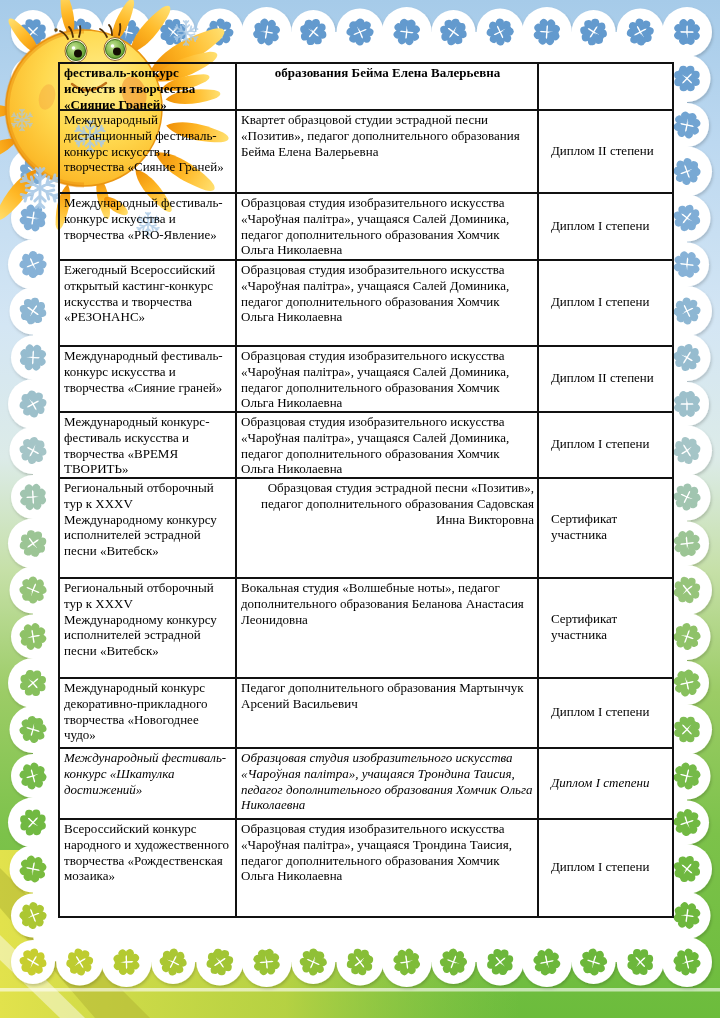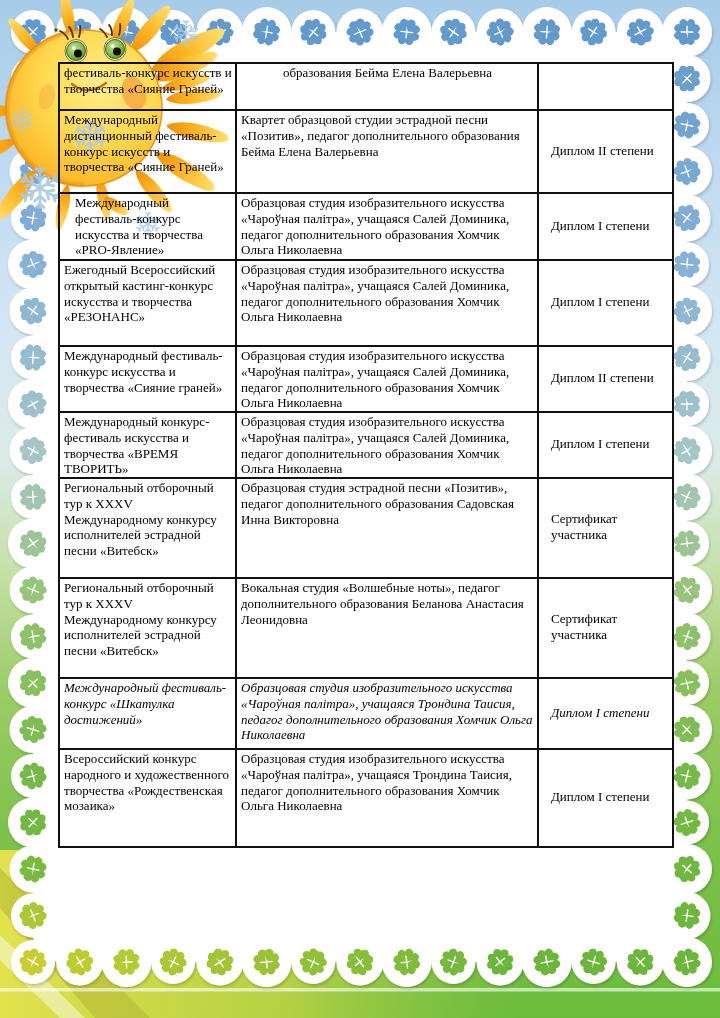--- a/index.html
+++ b/index.html
@@ -294,21 +294,21 @@
     </g>
 </svg>
 
 <table class="awards">
   <colgroup>
     <col style="width:177px">
       <col style="width:302px">
       <col style="width:135px">
   </colgroup>
   <tbody>
-      <tr style="height: 32px;">
+      <tr style="height: 32px; font-weight: bold;">
     <td class="c1">
           <div class="cell" style="height: 44px;">фестиваль-конкурс искусств и творчества «Сияние Граней»</div>
         </td>
     <td class="c2">
           <div class="cell" style="height: 44px; text-align: center;">образования Бейма Елена Валерьевна</div>
         </td>
     <td class="c3">
           <div class="cell cell3" style="height: 44px;"></div>
         </td>
   </tr>
@@ -318,21 +318,21 @@
         </td>
     <td class="c2">
           <div class="cell" style="height: 79px;">Квартет образцовой студии эстрадной песни «Позитив», педагог дополнительного образования Бейма Елена Валерьевна</div>
         </td>
     <td class="c3">
           <div class="cell cell3" style="height: 79px;">Диплом II степени</div>
         </td>
   </tr>
       <tr style="height: 67px;">
     <td class="c1">
-          <div class="cell" style="height: 63px; margin-left: 11px;">Международный фестиваль-конкурс искусства и творчества «PRO-Явление»</div>
+          <div class="cell" style="height: 63px;">Международный фестиваль-конкурс искусства и творчества «PRO-Явление»</div>
         </td>
     <td class="c2">
           <div class="cell" style="height: 63px;">Образцовая студия изобразительного искусства «Чароўная палітра», учащаяся Салей Доминика, педагог дополнительного образования Хомчик Ольга Николаевна</div>
         </td>
     <td class="c3">
           <div class="cell cell3" style="height: 63px;">Диплом I степени</div>
         </td>
   </tr>
       <tr style="height: 86px;">
     <td class="c1">
@@ -365,35 +365,46 @@
         </td>
     <td class="c3">
           <div class="cell cell3" style="height: 62px;">Диплом I степени</div>
         </td>
   </tr>
       <tr style="height: 100px;">
     <td class="c1">
           <div class="cell" style="height: 96px;">Региональный отборочный тур к XXXV Международному конкурсу исполнителей эстрадной песни «Витебск»</div>
         </td>
     <td class="c2">
-          <div class="cell" style="height: 96px;">Образцовая студия эстрадной песни «Позитив», педагог дополнительного образования Садовская Инна Викторовна</div>
+          <div class="cell" style="height: 96px; text-align: right;">Образцовая студия эстрадной песни «Позитив», педагог дополнительного образования Садовская Инна Викторовна</div>
         </td>
     <td class="c3">
           <div class="cell cell3" style="height: 96px;">Сертификат участника</div>
         </td>
   </tr>
       <tr style="height: 100px;">
     <td class="c1">
           <div class="cell" style="height: 96px;">Региональный отборочный тур к XXXV Международному конкурсу исполнителей эстрадной песни «Витебск»</div>
         </td>
     <td class="c2">
           <div class="cell" style="height: 96px;">Вокальная студия «Волшебные ноты», педагог дополнительного образования Беланова Анастасия Леонидовна</div>
         </td>
     <td class="c3">
           <div class="cell cell3" style="height: 96px;">Сертификат участника</div>
+        </td>
+  </tr>
+      <tr style="height: 70px;">
+    <td class="c1">
+          <div class="cell" style="height: 66px;">Международный конкурс декоративно-прикладного творчества «Новогоднее чудо»</div>
+        </td>
+    <td class="c2">
+          <div class="cell" style="height: 66px;">Педагог дополнительного образования Мартынчук Арсений Васильевич</div>
+        </td>
+    <td class="c3">
+          <div class="cell cell3" style="height: 66px;">Диплом I степени</div>
         </td>
   </tr>
       <tr style="height: 65px; font-style: italic;">
     <td class="c1">
           <div class="cell" style="height: 68px;">Международный фестиваль-конкурс «Шкатулка достижений»</div>
         </td>
     <td class="c2">
           <div class="cell" style="height: 68px;">Образцовая студия изобразительного искусства «Чароўная палітра», учащаяся Трондина Таисия, педагог дополнительного образования Хомчик Ольга Николаевна</div>
         </td>
     <td class="c3">

